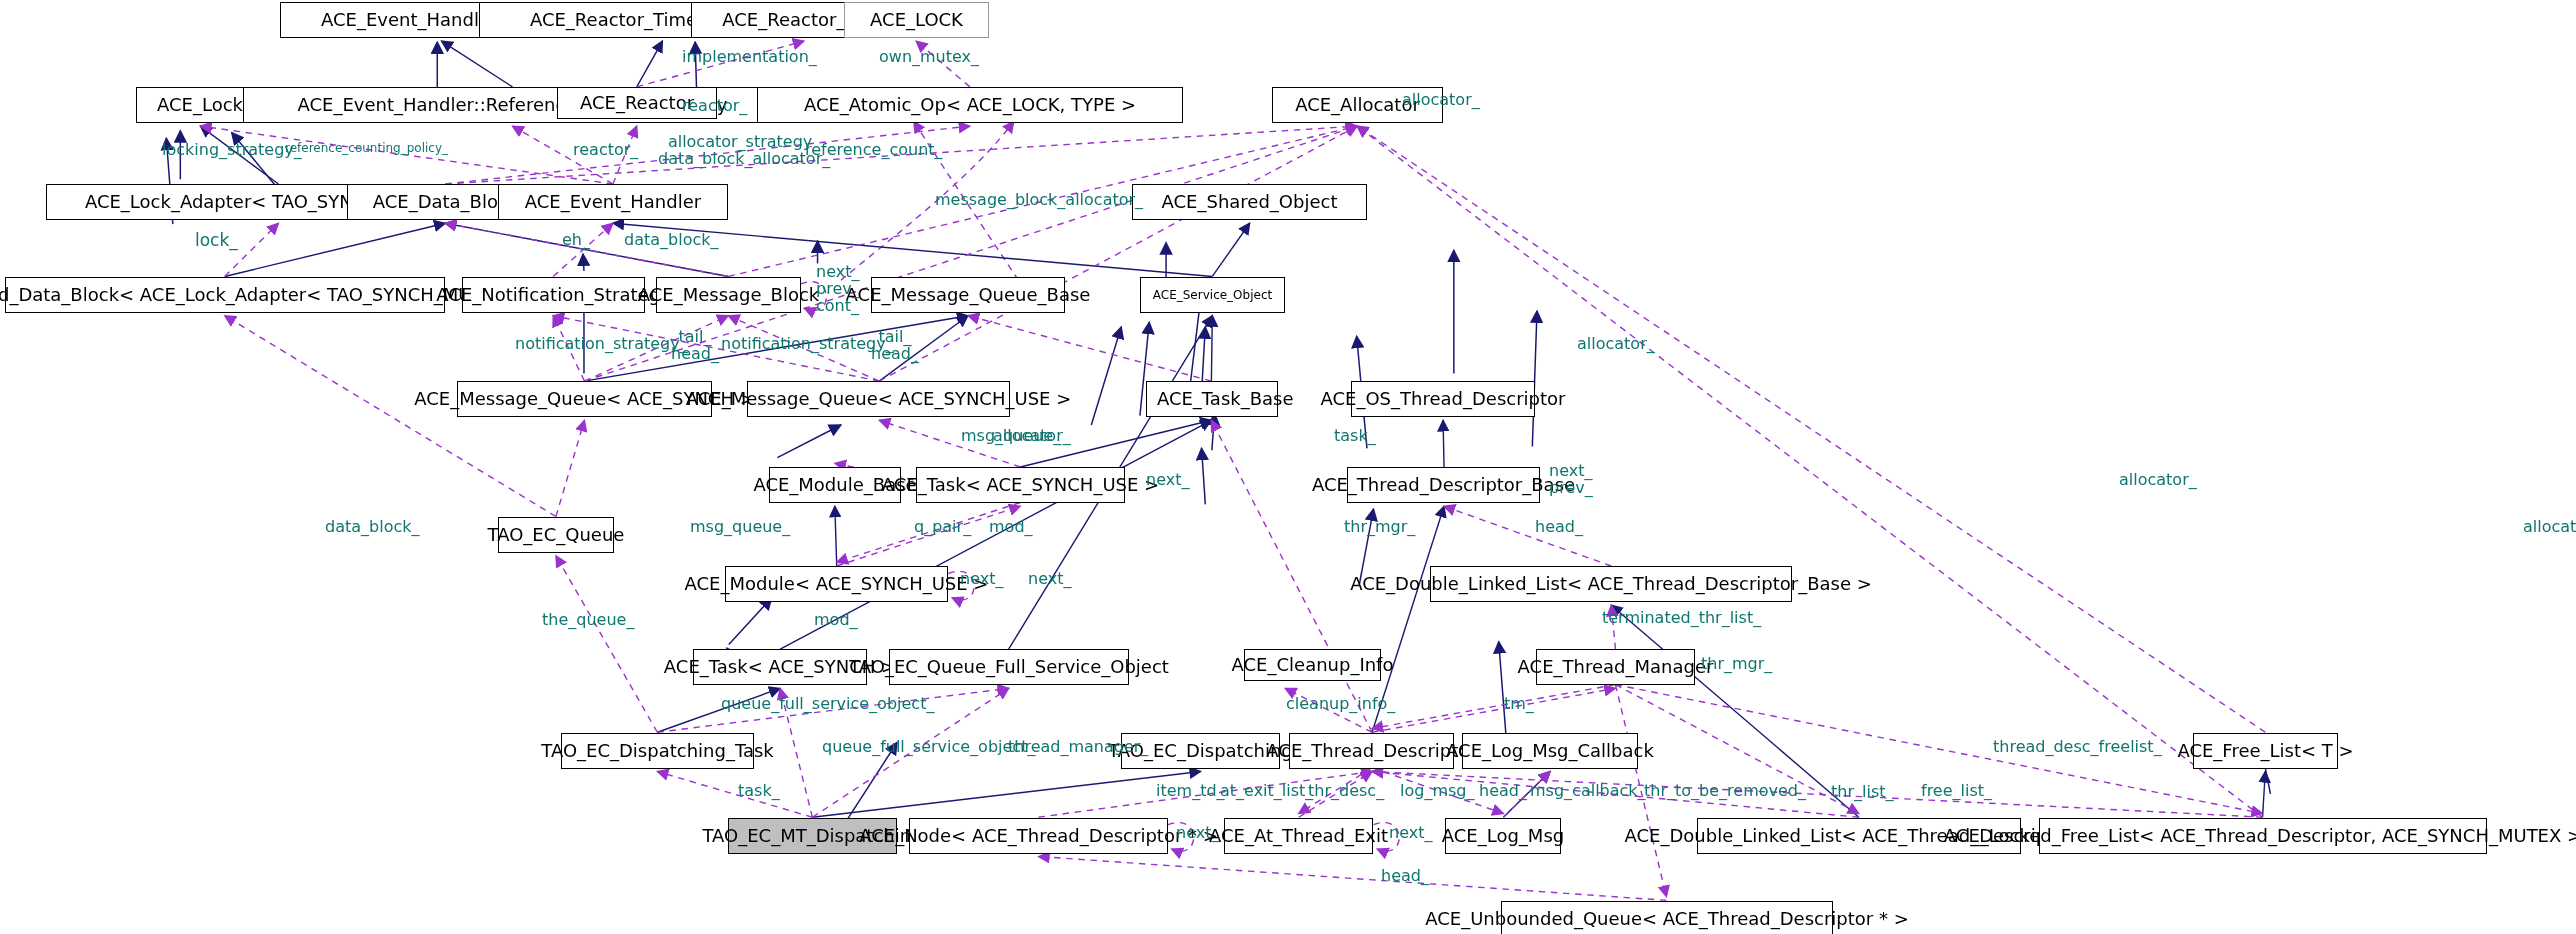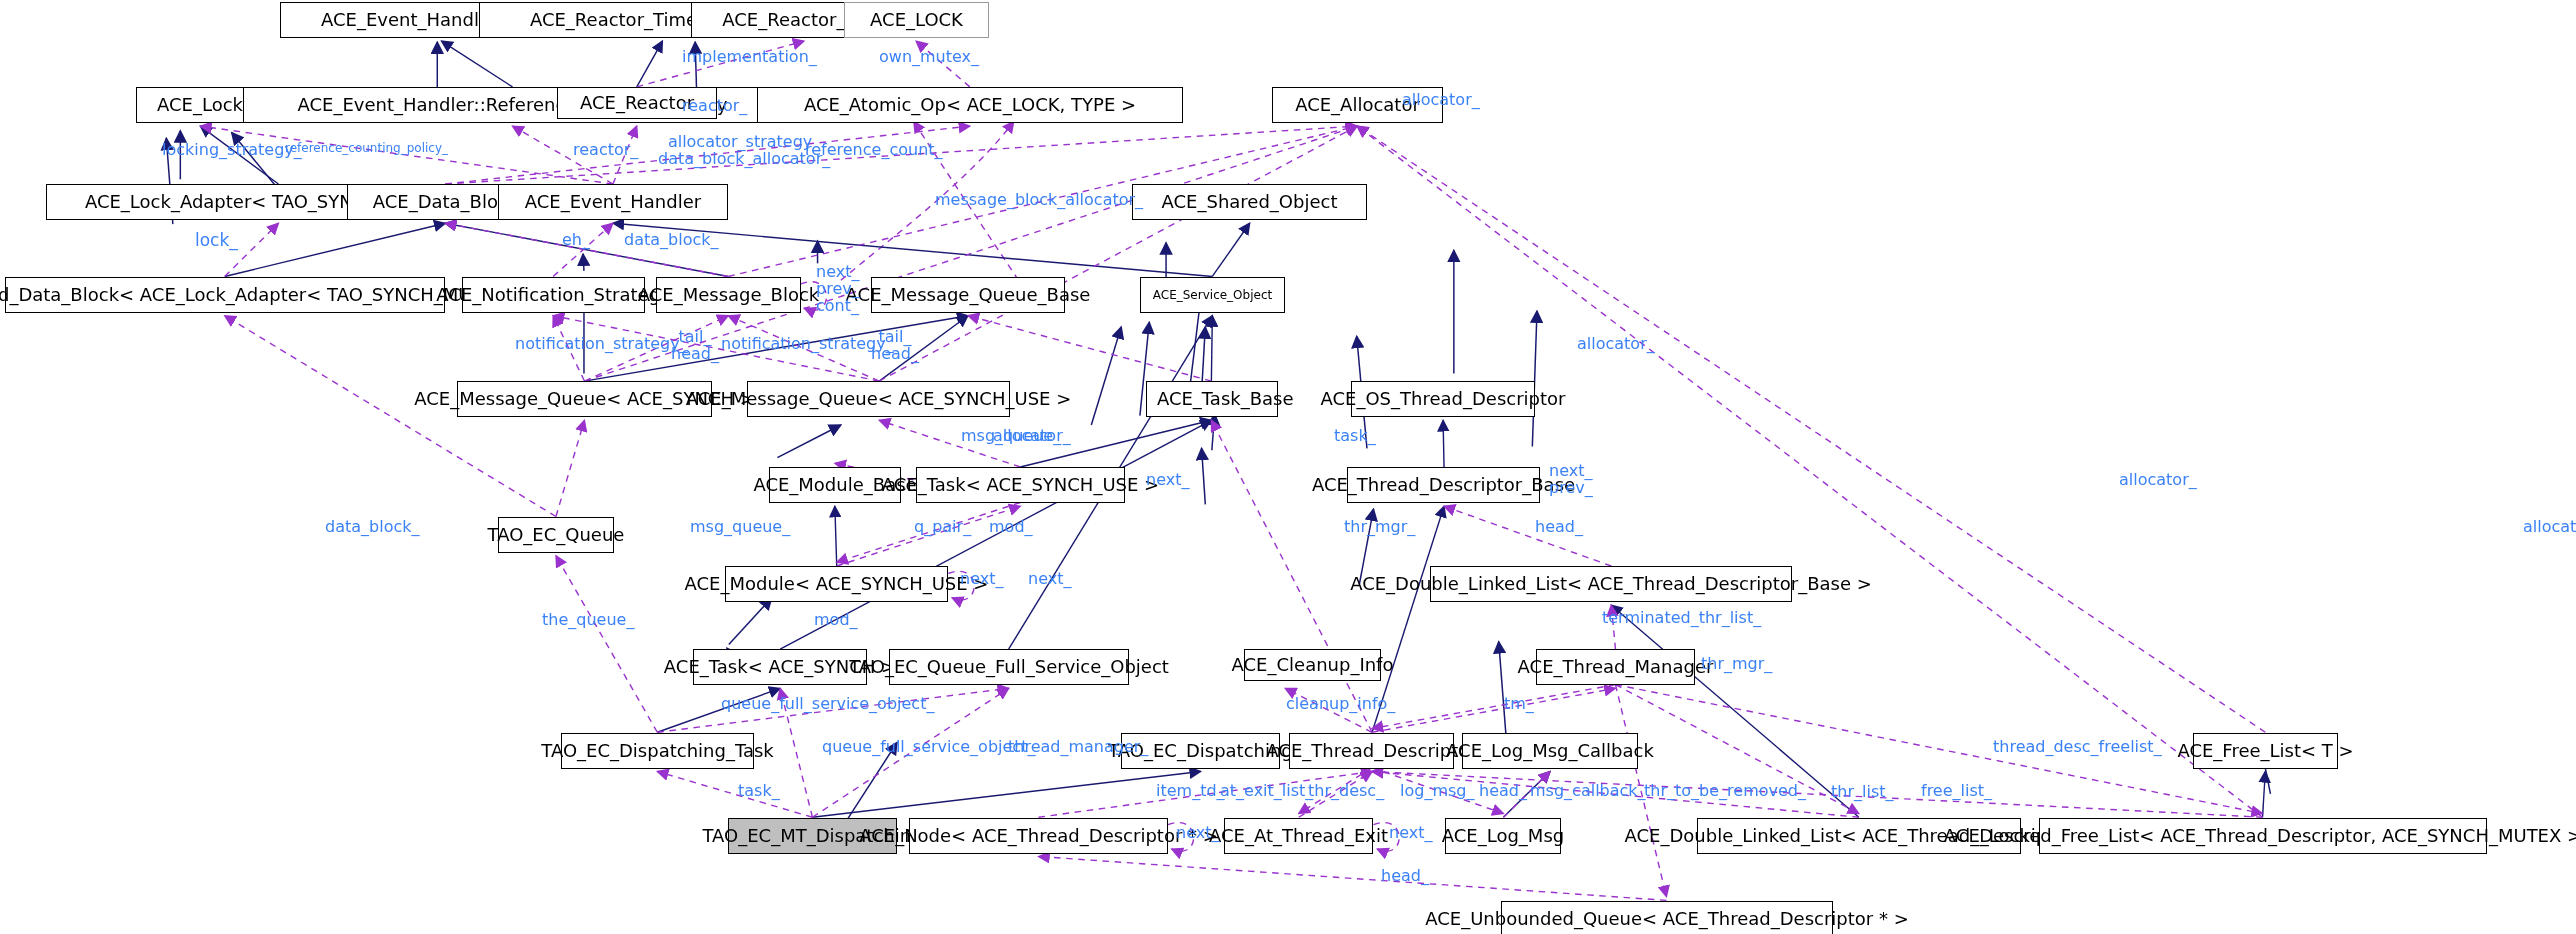--- a/index.html
+++ b/index.html
@@ -15,21 +15,21 @@
     align-items:center;
     justify-content:center;
     white-space:nowrap;
     line-height:1;
     padding:0 5.6px;
   }
   .node.gray{background:#bfbfbf;border-color:#000000;}
   .node.lightborder{border-color:#9a9a9a;background:#ffffff;}
   .elabel{
     position:absolute;
-    color:#3b82f6;
+    color:#0f766e;
     white-space:pre;
     line-height:1.05;
     background:transparent;
   }
   svg.edges{position:absolute;left:0;top:0;width:2576px;height:934px;pointer-events:none;}
 </style>
 </head>
 <body>
 
 <div id="canvas">

